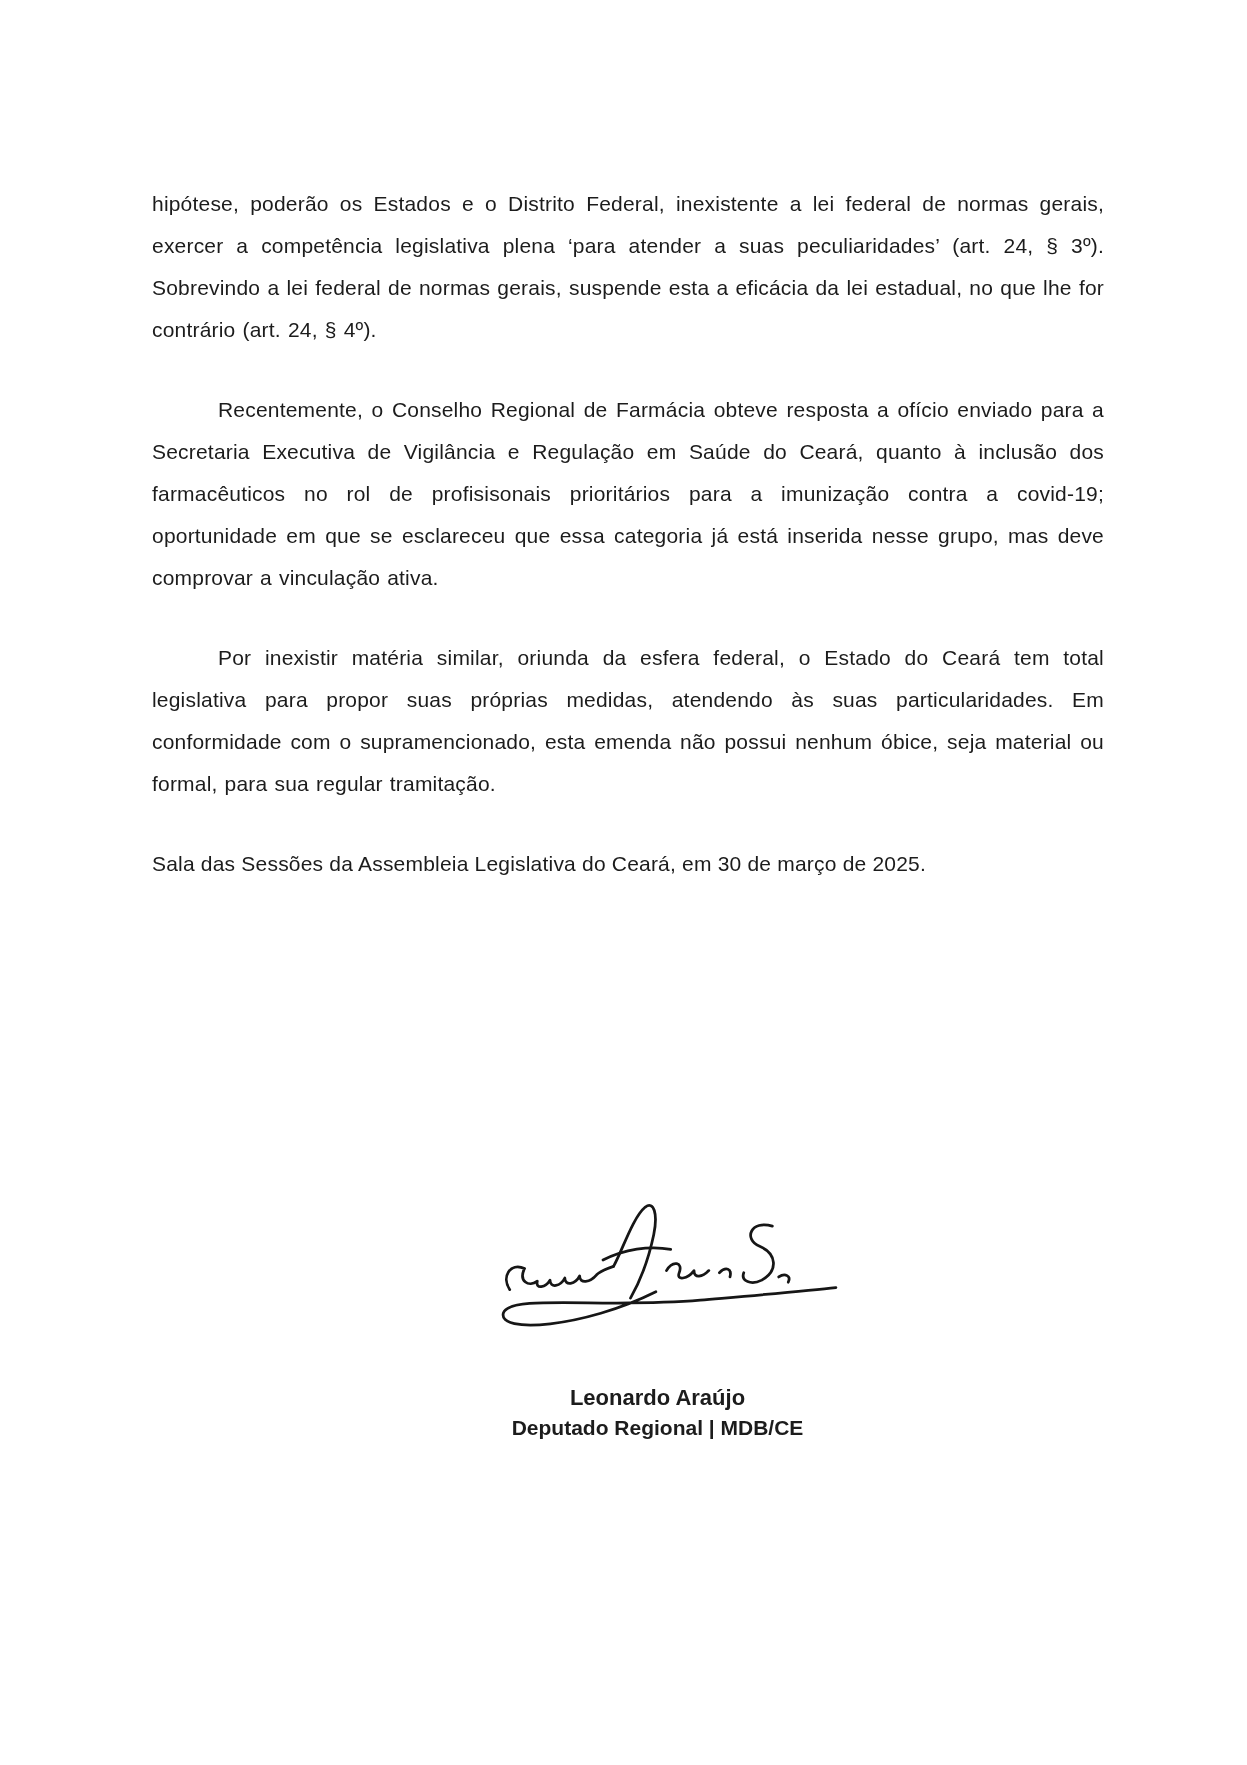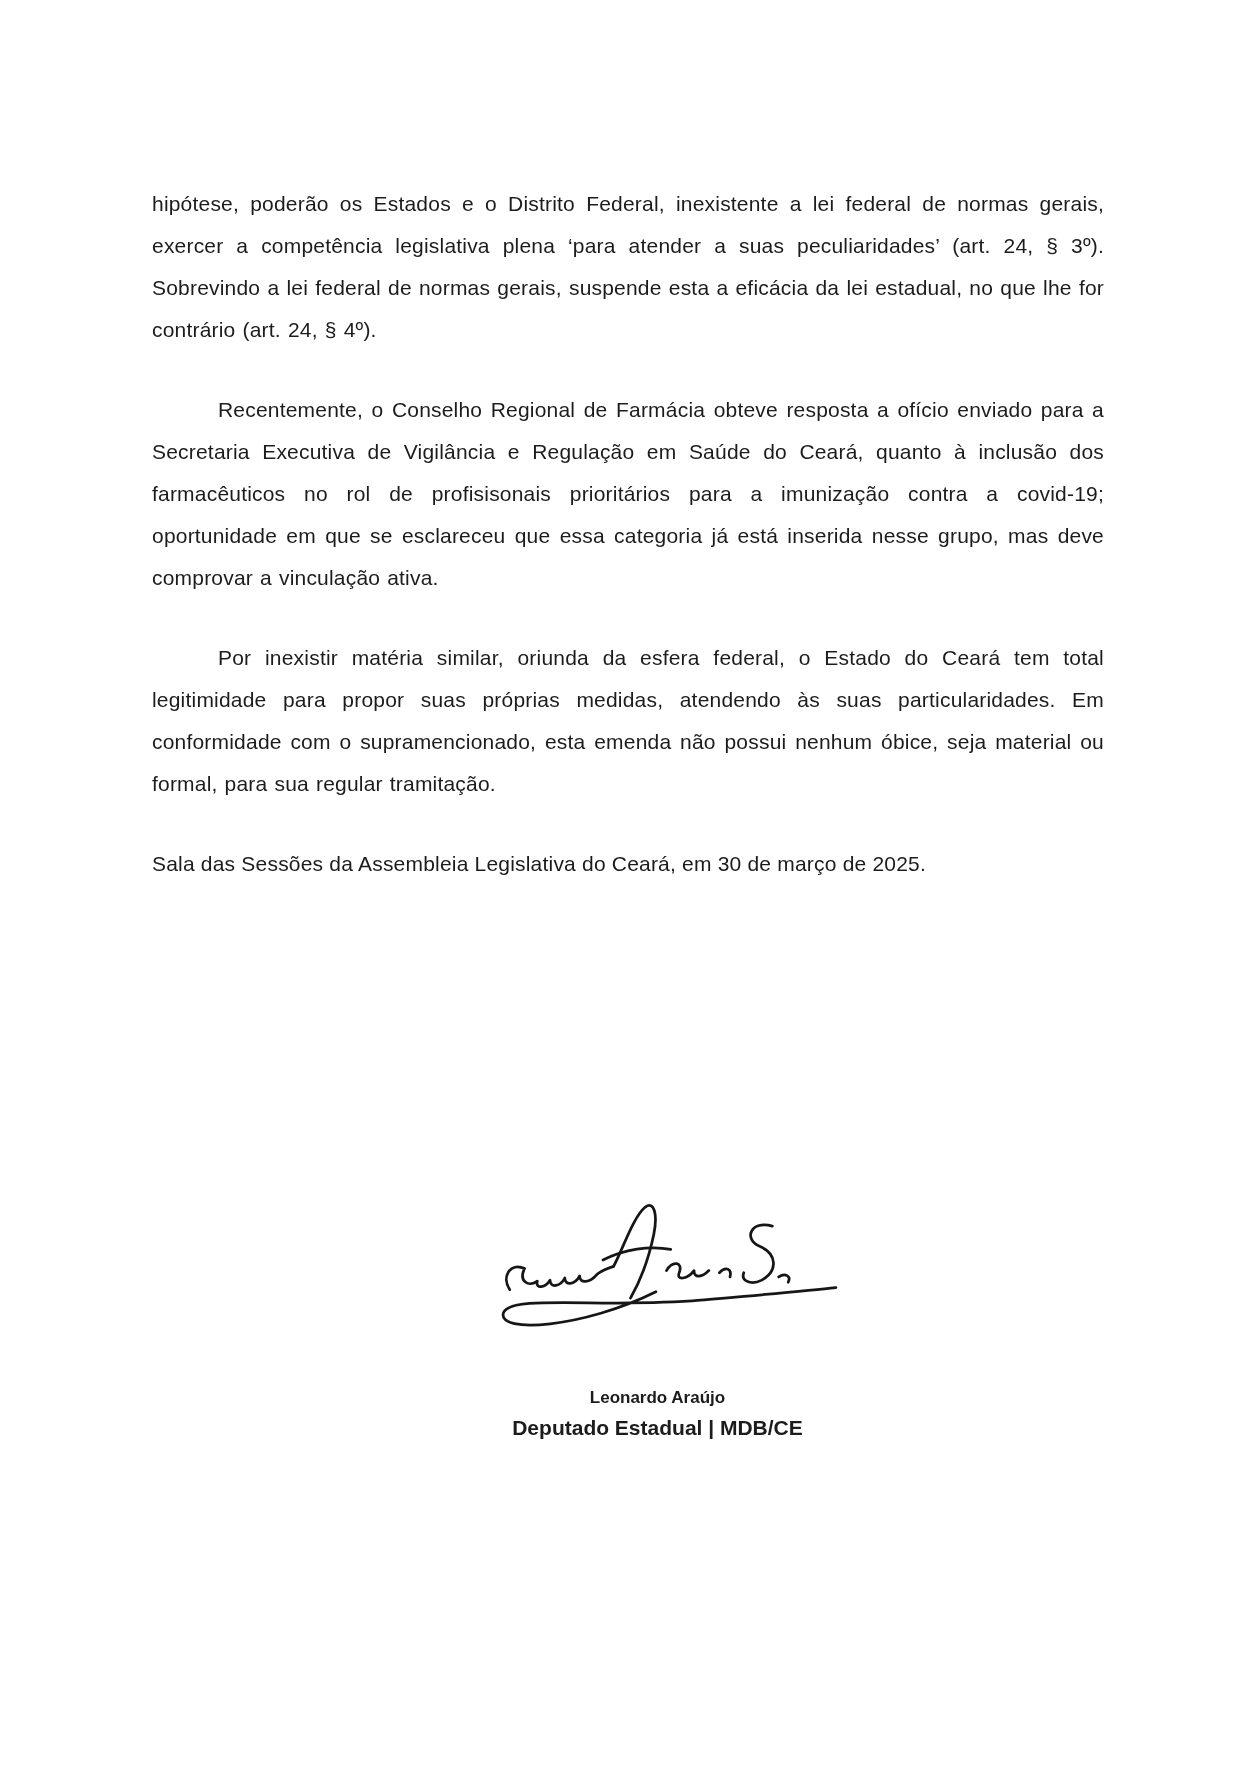--- a/index.html
+++ b/index.html
@@ -50,41 +50,41 @@
     flex-direction: column;
     align-items: center;
     transform: translateX(34px);
   }
   .signature-svg {
     width: 360px;
     height: 150px;
   }
   .sig-name {
     margin-top: 48px;
-    font-size: 17px;
+    font-size: 22px;
     font-weight: bold;
     line-height: 30px;
     text-align: center;
   }
   .sig-title {
     font-size: 21px;
     font-weight: bold;
     line-height: 30px;
     text-align: center;
   }
 </style>
 </head>
 <body>
 
 <div class="page">
 
   <div class="text-block">
     <p class="para">hipótese, poderão os Estados e o Distrito Federal, inexistente a lei federal de normas gerais, exercer a competência legislativa plena ‘para atender a suas peculiaridades’ (art. 24, § 3º). Sobrevindo a lei federal de normas gerais, suspende esta a eficácia da lei estadual, no que lhe for contrário (art. 24, § 4º).</p>
     <p class="para indent">Recentemente, o Conselho Regional de Farmácia obteve resposta a ofício enviado para a Secretaria Executiva de Vigilância e Regulação em Saúde do Ceará, quanto à inclusão dos farmacêuticos no rol de profisisonais prioritários para a imunização contra a covid-19; oportunidade em que se esclareceu que essa categoria já está inserida nesse grupo, mas deve comprovar a vinculação ativa.</p>
-    <p class="para indent">Por inexistir matéria similar, oriunda da esfera federal, o Estado do Ceará tem total legitimidade para propor suas próprias medidas, atendendo às suas particularidades. Em conformidade com o supramencionado, esta emenda não possui nenhum óbice, seja material ou formal, para sua regular tramitação.</p>
+    <p class="para indent">Por inexistir matéria similar, oriunda da esfera federal, o Estado do Ceará tem total legislativa para propor suas próprias medidas, atendendo às suas particularidades. Em conformidade com o supramencionado, esta emenda não possui nenhum óbice, seja material ou formal, para sua regular tramitação.</p>
     <p class="date-line">Sala das Sessões da Assembleia Legislativa do Ceará, em 30 de março de 2025.</p>
   </div>
 
   <div class="signature-block">
     <svg class="signature-svg" viewBox="0 0 340 140" fill="none" xmlns="http://www.w3.org/2000/svg">
       <g stroke="#161616" stroke-width="2.6" stroke-linecap="round" stroke-linejoin="round" fill="none">
 
         <path d="M30,98 C22,86 30,72 44,78 C38,90 48,96 56,90 C54,98 64,96 68,89 C68,97 78,95 82,87 C82,95 92,93 96,85 C96,93 106,91 112,84 C116,80 122,78 128,76"></path>
 
         <path d="M128,76 C136,62 146,30 158,20 C166,14 170,26 166,46 C161,70 152,92 144,106"></path>
@@ -94,16 +94,16 @@
         <path d="M178,80 C184,70 194,72 190,82 C187,90 198,88 204,80 C204,88 212,86 218,80"></path>
         <path d="M228,82 C234,76 240,78 238,86"></path>
 
         <path d="M278,38 C258,32 250,50 266,57 C282,64 284,80 268,89 C258,94 248,90 251,82"></path>
         <path d="M284,86 C290,82 296,85 293,91"></path>
 
         <path d="M168,100 C100,134 18,140 24,120 C30,102 120,116 210,108 C266,103 312,99 338,96"></path>
       </g>
     </svg>
     <div class="sig-name">Leonardo Araújo</div>
-    <div class="sig-title">Deputado Estadual | MDB/CE</div>
+    <div class="sig-title">Deputado Regional | MDB/CE</div>
   </div>
 
 </div>
 
 </body></html>

